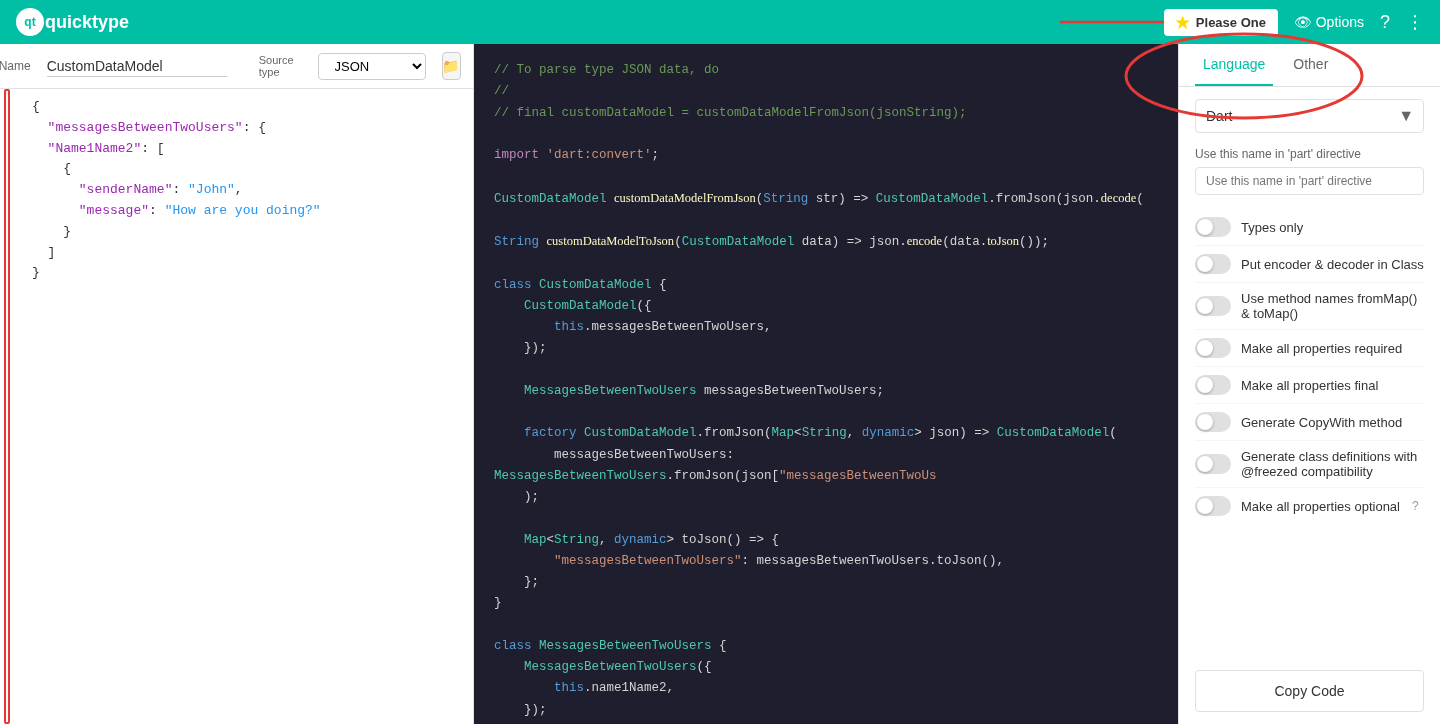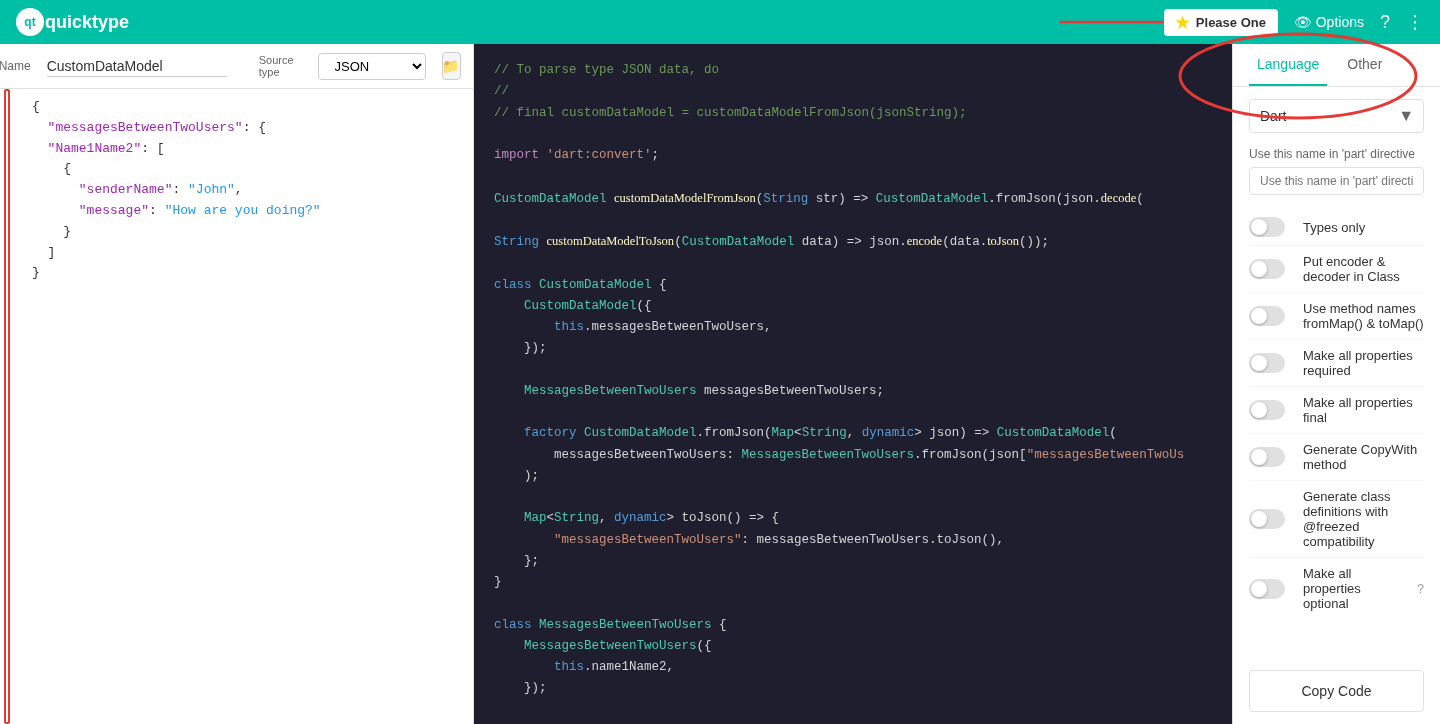--- a/index.html
+++ b/index.html
@@ -173,21 +173,21 @@
     .code-comment { color: #6a9955; }
     .code-keyword { color: #569cd6; }
     .code-type { color: #4ec9b0; }
     .code-string { color: #ce9178; }
     .code-func { color: #fef9c3; font-family: Liberation Serif, serif; }
     .code-plain { color: #d4d4d4; }
     .code-import { color: #c586c0; }
 
     
     #right-panel {
-      width: 208px;
+      width: 262px;
       border-left: 1px solid #e0e0e0;
       background: #fff;
       display: flex;
       flex-direction: column;
     }
 
     
     .tabs {
       display: flex;
       border-bottom: 1px solid #e0e0e0;
@@ -256,21 +256,21 @@
       top: 50%;
       transform: translateY(-50%);
       color: #666;
       pointer-events: none;
     }
 
     
     .toggle-row {
       display: flex;
       align-items: center;
-      gap: 18px;
+      gap: 10px;
       padding: 8px 0;
       border-bottom: 1px solid #f5f5f5;
     }
     .toggle-row:last-of-type { border-bottom: none; }
     .toggle {
       width: 36px;
       height: 20px;
       background: #e0e0e0;
       border-radius: 10px;
       cursor: pointer;

